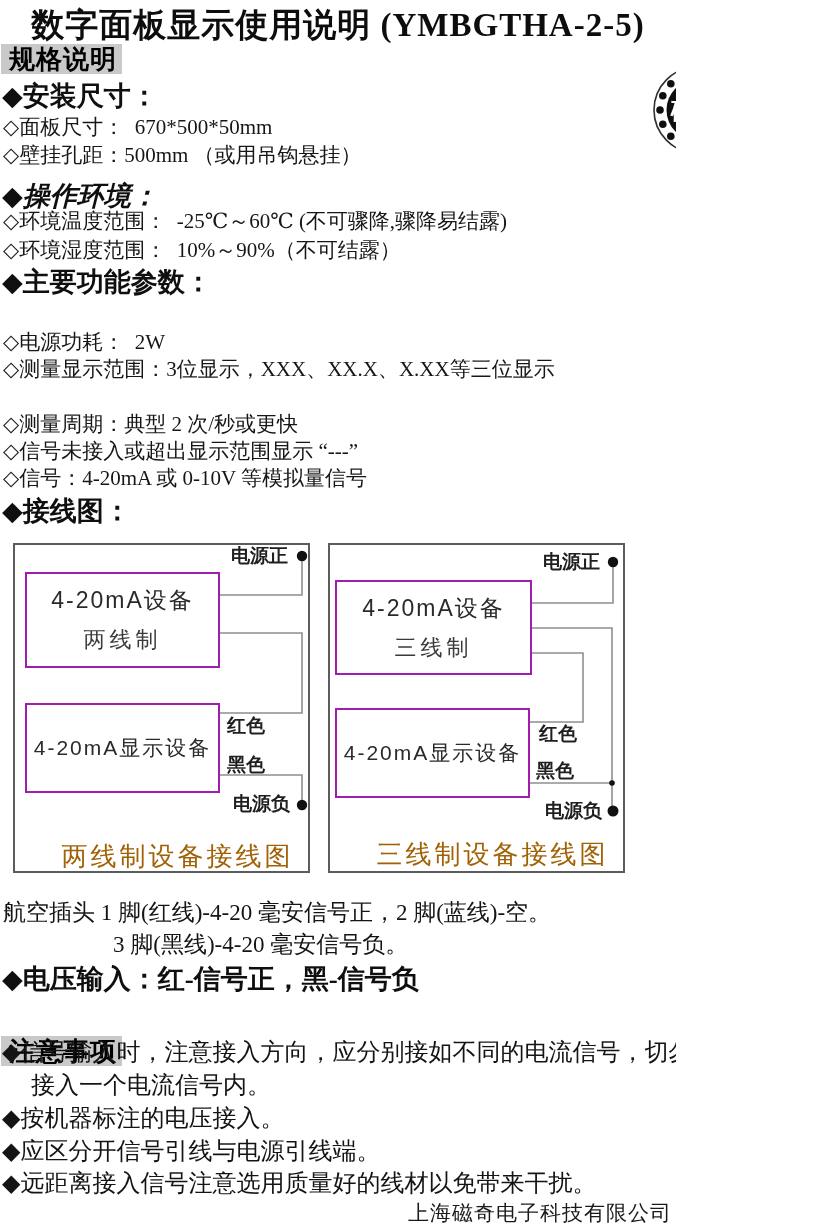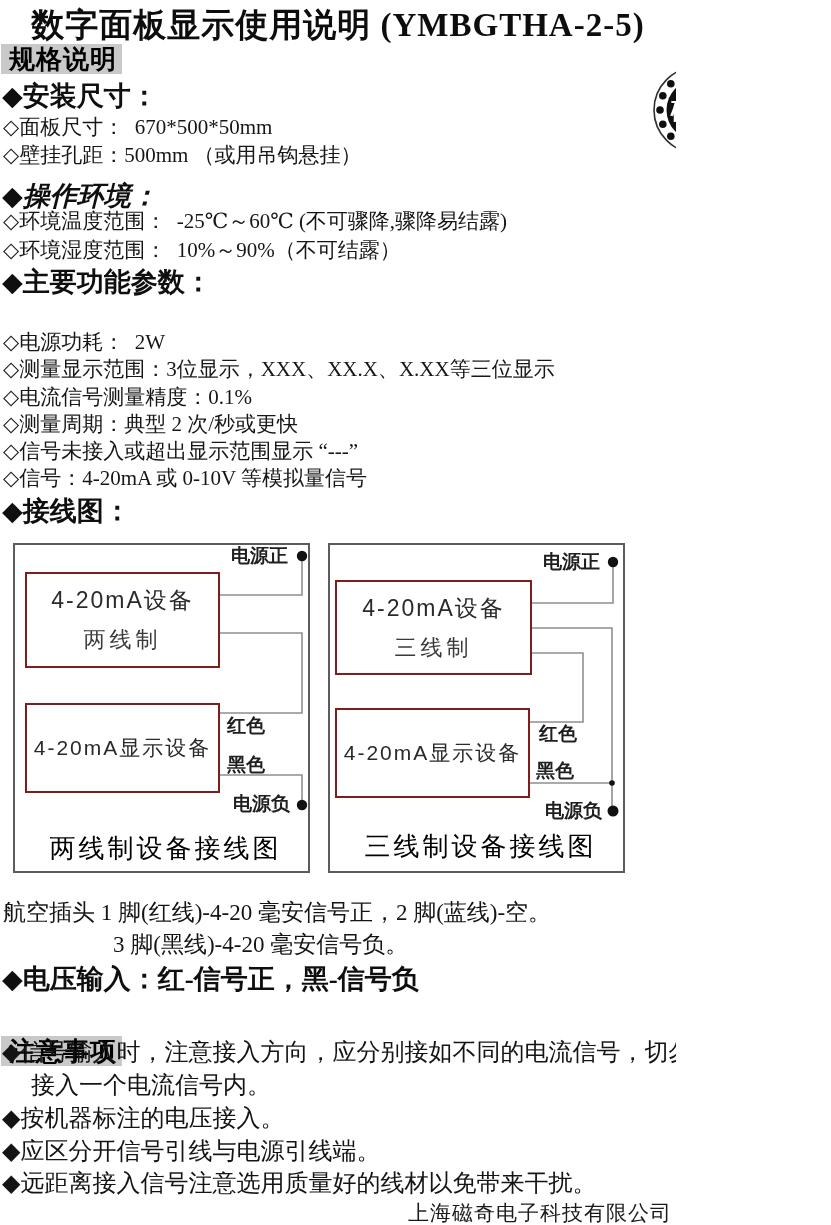--- a/index.html
+++ b/index.html
@@ -90,21 +90,21 @@
     width: 293px;
     height: 326px;
     border: 2px solid #5c5c5c;
     background: #ffffff;
   }
   .diagram-left  { left: 13px; }
   .diagram-right { left: 328px; }
   .wires { position: absolute; left: 0; top: 0; }
   .dev-box {
     position: absolute;
-    border: 2px solid #7f1d1d;
+    border: 2px solid #a21caf;
     background: #ffffff;
     display: flex;
     flex-direction: column;
     align-items: center;
     justify-content: center;
     gap: 9px;
     font-family: "Liberation Sans", "DejaVu Sans", sans-serif;
     color: #2a2a2a;
   }
   .dev-box .l1 { font-size: 23px; letter-spacing: 2px; }
@@ -114,26 +114,27 @@
     position: absolute;
     font-family: "Liberation Sans", "DejaVu Sans", sans-serif;
     font-weight: bold;
     font-size: 19px;
     line-height: 20px;
     color: #1f1f1f;
     white-space: nowrap;
   }
   .diagram-caption {
     position: absolute;
-    left: 4px; width: 100%;
+    left: 16px; width: 100%;
     text-align: center;
     font-size: 26px;
     letter-spacing: 3px;
-    color: #000000;
+    color: #a16207;
     white-space: nowrap;
+    margin-top: 8px;
   }
 </style>
 </head>
 <body>
 
 <div class="page">
 
   <div class="doc-title">数字面板显示使用说明 (YMBGTHA-2-5)</div>
 
   <div class="logo">
@@ -169,21 +170,20 @@
   <div class="item" style="top:115px;">◇面板尺寸：  670*500*50mm</div>
   <div class="item" style="top:143px;">◇壁挂孔距：500mm （或用吊钩悬挂）</div>
 
   <div class="heading" style="top:180px;font-style:italic;">◆操作环境：</div>
   <div class="item" style="top:209px;">◇环境温度范围：  -25℃～60℃ (不可骤降,骤降易结露)</div>
   <div class="item" style="top:238px;">◇环境湿度范围：  10%～90%（不可结露）</div>
 
   <div class="heading" style="top:266px;">◆主要功能参数：</div>
   <div class="item" style="top:330px;">◇电源功耗：  2W</div>
   <div class="item" style="top:357px;">◇测量显示范围：3位显示，XXX、XX.X、X.XX等三位显示</div>
-  <div class="item" style="top:385px;">◇电流信号测量精度：0.1%</div>
   <div class="item" style="top:412px;">◇测量周期：典型 2 次/秒或更快</div>
   <div class="item" style="top:439px;">◇信号未接入或超出显示范围显示 “---”</div>
   <div class="item" style="top:466px;">◇信号：4-20mA 或 0-10V 等模拟量信号</div>
 
   <div class="heading" style="top:495px;">◆接线图：</div>
 
   <div class="diagram diagram-left">
     <svg class="wires" width="293" height="326" viewBox="0 0 293 326">
       <g fill="none" stroke="#8f8f8f" stroke-width="1.6">
         <polyline points="205,50 287,50 287,12"></polyline>

